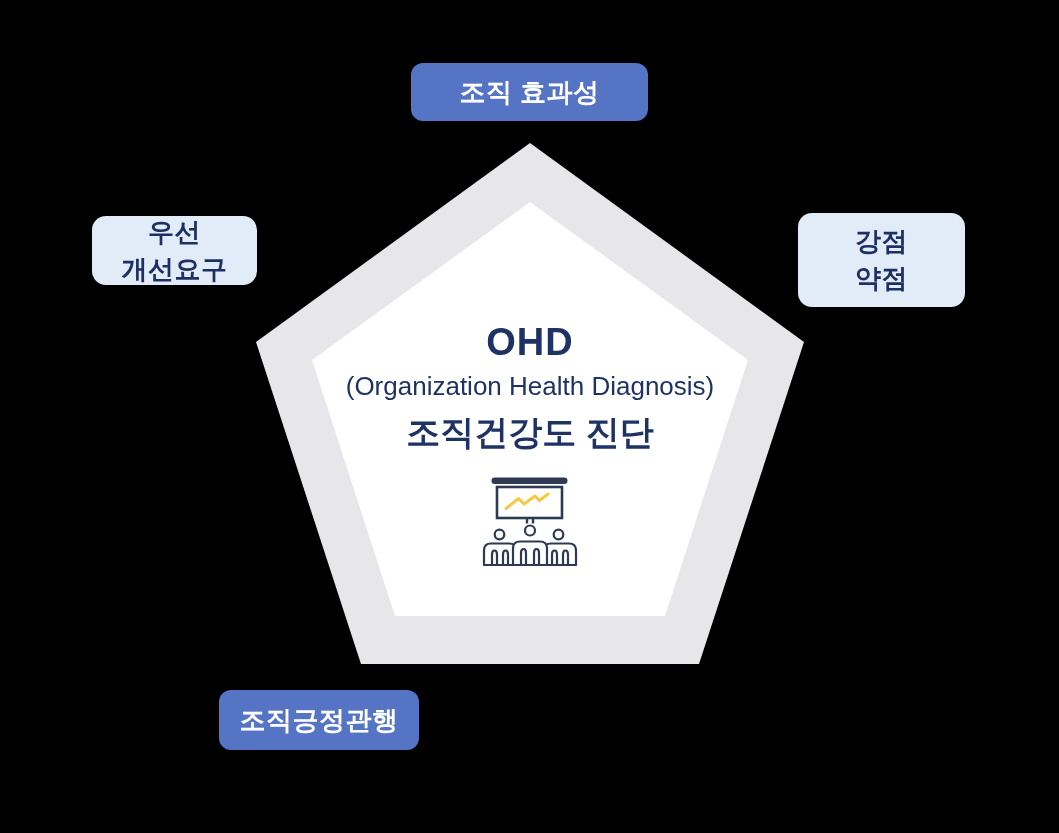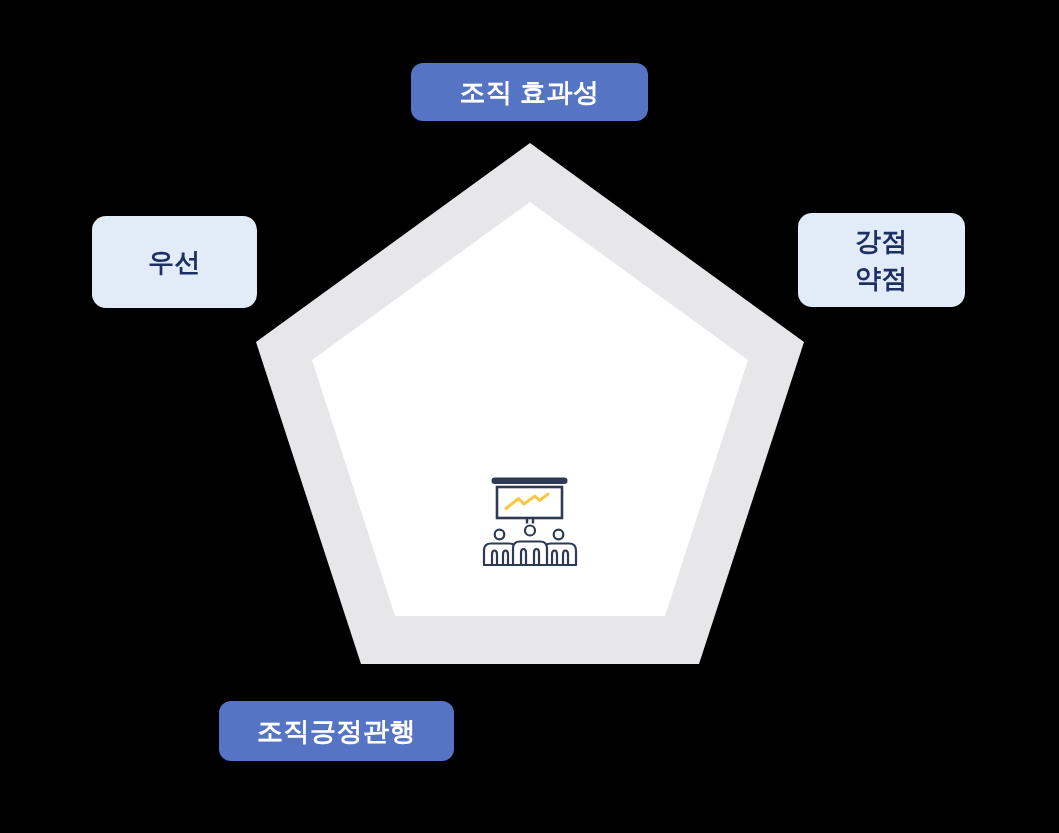--- a/index.html
+++ b/index.html
@@ -40,23 +40,23 @@
   .badge.light {
     background: #e2ecf8;
     color: #1e3063;
     border-radius: 14px;
     font-size: 26px;
     font-weight: 700;
     line-height: 37px;
     letter-spacing: 0.5px;
   }
   .badge-top    { left: 411px; top: 63px;  width: 237px; height: 58px; }
-  .badge-left   { left: 92px;  top: 216px; width: 165px; height: 92px; }
+  .badge-left   { left: 92px;  top: 216px; width: 165px; height: 69px; }
   .badge-right  { left: 798px; top: 213px; width: 167px; height: 94px; }
-  .badge-bl     { left: 219px; top: 690px; width: 235px; height: 60px; margin-top: 11px; }
+  .badge-bl     { left: 219px; top: 690px; width: 200px; height: 60px; }
   .badge-br     { left: 610px; top: 690px; width: 238px; height: 60px; }
 
   .center-text {
     position: absolute;
     left: 255px;
     top: 322px;
     width: 550px;
     text-align: center;
     color: #1e3264;
   }
@@ -89,20 +89,25 @@
 </head>
 <body>
 
 <div class="canvas">
 
   <svg class="pentagon-svg" viewBox="0 0 1059 833" aria-hidden="true">
     <polygon points="530,143 804,342 699,664 361,664 256,342" fill="#e7e7e9"></polygon>
     <polygon points="530,202 748,360 665,616 395,616 312,360" fill="#ffffff"></polygon>
   </svg>
 
+  <div class="center-text">
+    <div class="ohd-title">OHD</div>
+    <div class="ohd-subtitle">(Organization Health Diagnosis)</div>
+    <div class="ohd-subtitle-kr">조직건강도 진단</div>
+  </div>
 
   <svg class="icon-svg" viewBox="0 0 96 91" aria-hidden="true">
     <g>
       <rect x="9.5" y="0.5" width="76" height="6.5" rx="3.2" fill="#2e3a53"></rect>
       <rect x="15" y="10" width="65" height="31" fill="#ffffff" stroke="#2e3a53" stroke-width="2.6"></rect>
       <polyline points="24,31.5 36.5,21.5 42,27 53,19 57.5,23.5 66,17" fill="none" stroke="#f8c845" stroke-width="3" stroke-linecap="round" stroke-linejoin="round"></polyline>
       <line x1="45" y1="41" x2="45" y2="46.5" stroke="#2e3a53" stroke-width="2.4"></line>
       <line x1="51" y1="41" x2="51" y2="46.5" stroke="#2e3a53" stroke-width="2.4"></line>
     </g>
     <g fill="#ffffff" stroke="#2e3a53" stroke-width="2.2" stroke-linecap="round" stroke-linejoin="round">
@@ -123,20 +128,21 @@
       <path fill="none" d="M 52,88 L 52,76 Q 52,72 54.5,72 Q 57,72 57,76 L 57,88"></path>
     </g>
   </svg>
 
   <div class="badge solid badge-top">
     <span>조직 효과성</span>
   </div>
 
   <div class="badge light badge-left">
     <span>우선</span>
+    <span>개선요구</span>
   </div>
 
   <div class="badge light badge-right">
     <span>강점</span>
     <span>약점</span>
   </div>
 
   <div class="badge solid badge-bl">
     <span>조직긍정관행</span>
   </div>

